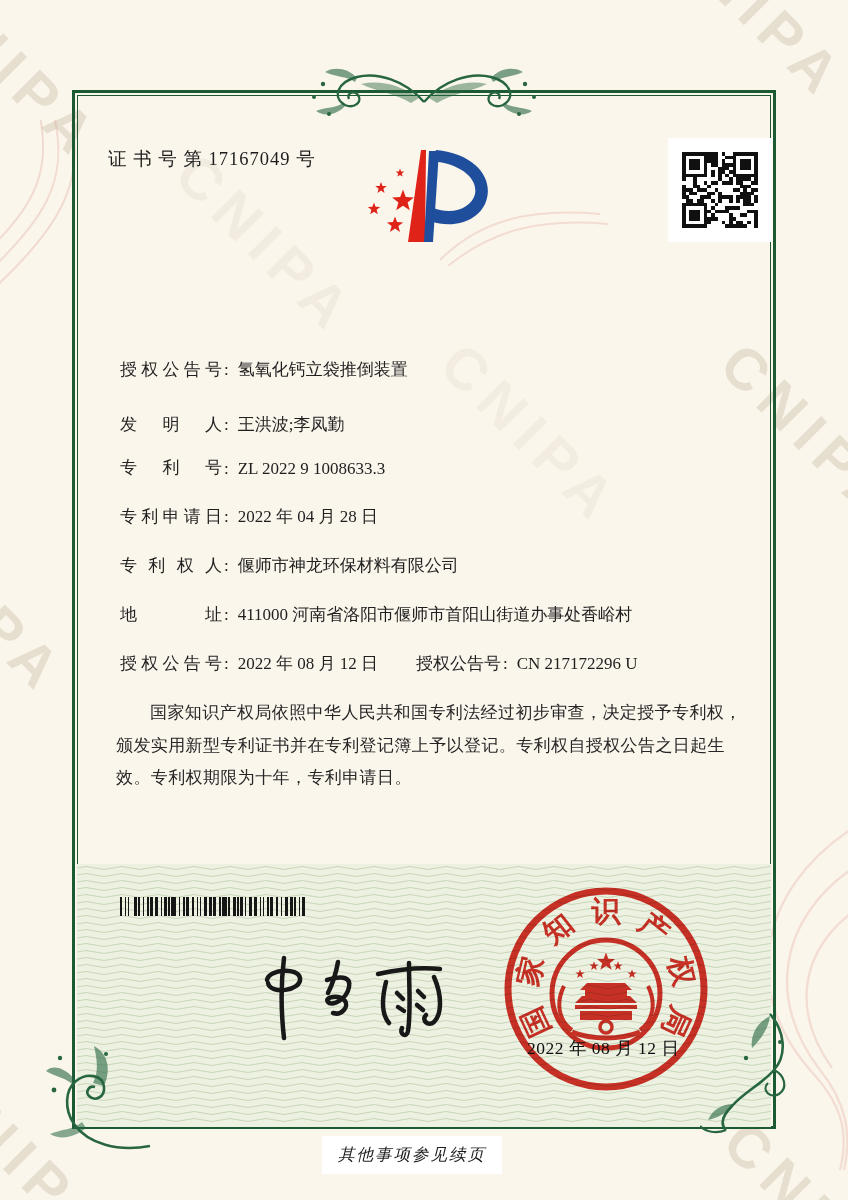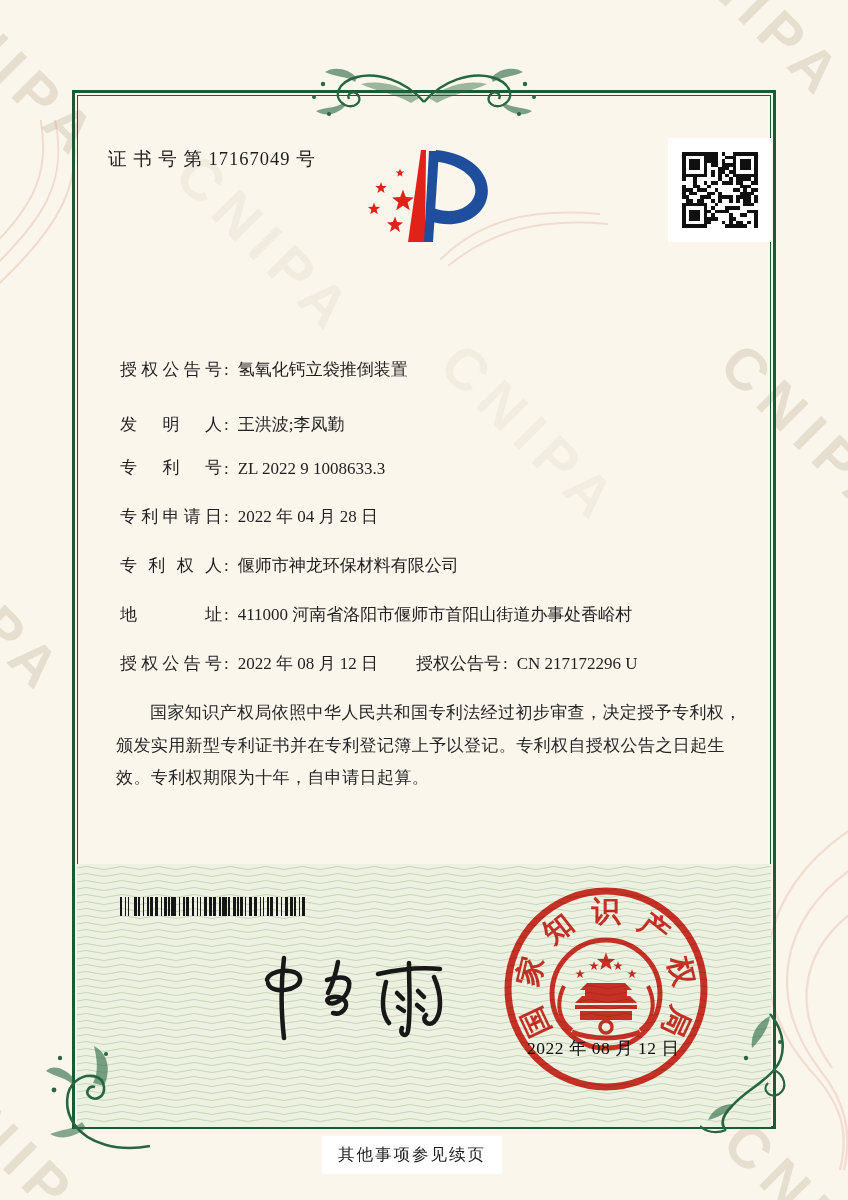--- a/index.html
+++ b/index.html
@@ -54,21 +54,21 @@
   .signature{position:absolute;left:250px;top:950px;}
 
   .seal{position:absolute;left:501px;top:884px;opacity:.95;mix-blend-mode:multiply;}
   .seal-date{position:absolute;left:527px;top:1036px;font-size:17.5px;color:#101010;
              letter-spacing:.5px;white-space:nowrap;}
 
   .page-info{position:absolute;left:72px;top:1094px;width:704px;text-align:center;
              font-size:15.5px;letter-spacing:2px;color:#222;}
 
   .note{position:absolute;left:322px;top:1136px;background:#ffffff;padding:8px 16px;
-        font-size:16.5px;letter-spacing:2px;color:#1c1c1c;white-space:nowrap;}
+        font-size:16.5px;letter-spacing:2px;color:#1c1c1c;white-space:nowrap;font-style:italic;}
 
   .pink{position:absolute;pointer-events:none;}
 </style>
 </head>
 <body>
 
 <div class="page">
 
   <span class="wm" style="left:-45px;top:-35px">CNIPA</span>
   <span class="wm" style="left:210px;top:140px;opacity:.13">CNIPA</span>
@@ -654,21 +654,21 @@
     <span class="flabel">专利权人</span><span class="fcolon">:</span><span class="fvalue">偃师市神龙环保材料有限公司</span>
   </div>
   <div class="frow r6">
     <span class="flabel">地址</span><span class="fcolon">:</span><span class="fvalue">411000 河南省洛阳市偃师市首阳山街道办事处香峪村</span>
   </div>
   <div class="frow r7">
     <span class="flabel">授权公告号</span><span class="fcolon">:</span><span class="fvalue">2022 年 08 月 12 日</span><span class="flabel2">授权公告号</span><span class="fcolon">:</span><span class="fvalue">CN 217172296 U</span>
   </div>
 
   <div class="paras">
-    <p>国家知识产权局依照中华人民共和国专利法经过初步审查，决定授予专利权，颁发实用新型专利证书并在专利登记簿上予以登记。专利权自授权公告之日起生效。专利权期限为十年，自申请日起算。</p>
+    <p>国家知识产权局依照中华人民共和国专利法经过初步审查，决定授予专利权，颁发实用新型专利证书并在专利登记簿上予以登记。专利权自授权公告之日起生效。专利权期限为十年，专利申请日。</p>
   </div>
 
   <div class="barcode" id="barcode"><i class="bar" style="width: 1.5px;"></i><i style="width: 3px;"></i><i class="bar" style="width: 1.5px;"></i><i style="width: 1.5px;"></i><i class="bar" style="width: 1.5px;"></i><i style="width: 4.5px;"></i><i class="bar" style="width: 3px;"></i><i style="width: 1.5px;"></i><i class="bar" style="width: 1.5px;"></i><i style="width: 3px;"></i><i class="bar" style="width: 1.5px;"></i><i style="width: 3px;"></i><i class="bar" style="width: 1.5px;"></i><i style="width: 1.5px;"></i><i class="bar" style="width: 3px;"></i><i style="width: 1.5px;"></i><i class="bar" style="width: 3px;"></i><i style="width: 3px;"></i><i class="bar" style="width: 1.5px;"></i><i style="width: 1.5px;"></i><i class="bar" style="width: 3px;"></i><i style="width: 1.5px;"></i><i class="bar" style="width: 1.5px;"></i><i style="width: 1.5px;"></i><i class="bar" style="width: 4.5px;"></i><i style="width: 3px;"></i><i class="bar" style="width: 1.5px;"></i><i style="width: 3px;"></i><i class="bar" style="width: 1.5px;"></i><i style="width: 1.5px;"></i><i class="bar" style="width: 3px;"></i><i style="width: 3px;"></i><i class="bar" style="width: 1.5px;"></i><i style="width: 3px;"></i><i class="bar" style="width: 1.5px;"></i><i style="width: 1.5px;"></i><i class="bar" style="width: 1.5px;"></i><i style="width: 3px;"></i><i class="bar" style="width: 3px;"></i><i style="width: 1.5px;"></i><i class="bar" style="width: 3px;"></i><i style="width: 1.5px;"></i><i class="bar" style="width: 3px;"></i><i style="width: 3px;"></i><i class="bar" style="width: 1.5px;"></i><i style="width: 1.5px;"></i><i class="bar" style="width: 4.5px;"></i><i style="width: 1.5px;"></i><i class="bar" style="width: 1.5px;"></i><i style="width: 3px;"></i><i class="bar" style="width: 3px;"></i><i style="width: 1.5px;"></i><i class="bar" style="width: 1.5px;"></i><i style="width: 1.5px;"></i><i class="bar" style="width: 3px;"></i><i style="width: 1.5px;"></i><i class="bar" style="width: 1.5px;"></i><i style="width: 3px;"></i><i class="bar" style="width: 3px;"></i><i style="width: 1.5px;"></i><i class="bar" style="width: 3px;"></i><i style="width: 3px;"></i><i class="bar" style="width: 1.5px;"></i><i style="width: 1.5px;"></i><i class="bar" style="width: 1.5px;"></i><i style="width: 3px;"></i><i class="bar" style="width: 1.5px;"></i><i style="width: 1.5px;"></i><i class="bar" style="width: 3px;"></i><i style="width: 3px;"></i><i class="bar" style="width: 1.5px;"></i><i style="width: 3px;"></i><i class="bar" style="width: 1.5px;"></i><i style="width: 3px;"></i><i class="bar" style="width: 3px;"></i><i style="width: 1.5px;"></i><i class="bar" style="width: 3px;"></i><i style="width: 1.5px;"></i><i class="bar" style="width: 1.5px;"></i><i style="width: 3px;"></i><i class="bar" style="width: 1.5px;"></i><i style="width: 1.5px;"></i><i class="bar" style="width: 3px;"></i><i style="width: 1.5px;"></i></div>
 
 
   <svg class="signature" width="205" height="95" viewBox="0 0 205 95">
     <g fill="none" stroke="#181818" stroke-width="4.5" stroke-linecap="round" stroke-linejoin="round">
       <path d="M34 8 C31 32 31 62 34 88"></path>
       <path d="M17 30 C19 19 48 17 50 28 C52 41 20 45 18 33"></path>
       <path d="M88 12 C86 23 83 33 78 43"></path>

